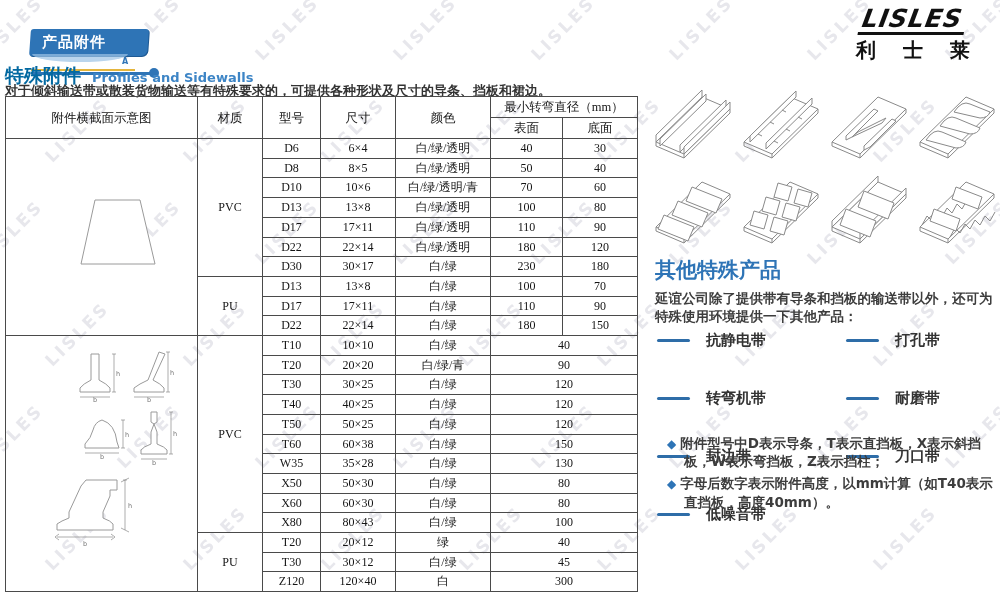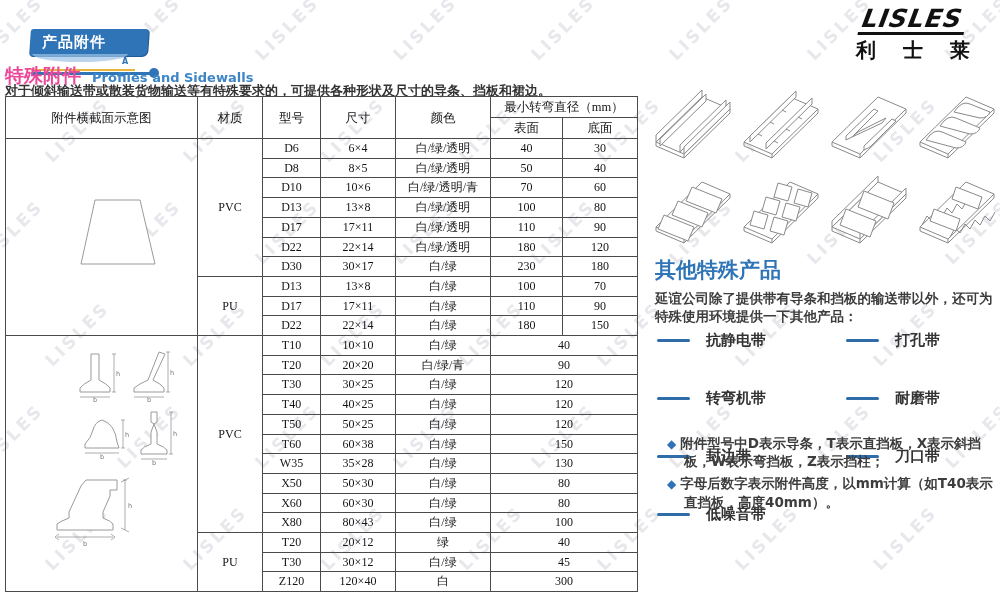--- a/index.html
+++ b/index.html
@@ -22,21 +22,21 @@
   .line-dot{position:absolute;left:149px;top:68px;width:10px;height:10px;border-radius:50%;background:#2e74b6;}
   .marker-a{position:absolute;left:122px;top:57px;font-size:8px;font-weight:bold;color:#2e74b6;}
   
   .logo{position:absolute;right:20px;top:6px;text-align:center;color:#111;}
   .logo-name{display:inline-block;font-size:25px;font-weight:bold;font-style:italic;
              letter-spacing:1px;transform:skewX(-10deg);border-bottom:3px solid #111;
              padding:0 4px 0 2px;line-height:1.05;}
   .logo-cn{font-size:20px;font-weight:bold;letter-spacing:10px;margin-top:2px;text-indent:10px;}
   
   .sec-title{position:absolute;left:5px;top:63px;}
-  .sec-title-cn{font-size:19px;font-weight:bold;color:#ec4899;}
+  .sec-title-cn{font-size:19px;font-weight:bold;color:#0369a1;}
   .sec-title-en{font-size:13px;font-weight:600;color:#3d85c6;margin-left:6px;}
   .sec-desc{position:absolute;left:5px;top:82px;font-size:13px;font-weight:bold;color:#333;}
   
   .spec-table{position:absolute;left:5px;top:96px;border-collapse:collapse;table-layout:fixed;
               width:632px;font-family:"Liberation Serif","DejaVu Serif",serif;background:transparent;}
   .spec-table th,.spec-table td{border:1px solid #4a4a4a;text-align:center;vertical-align:middle;
               padding:0;color:#141414;overflow:hidden;}
   .spec-table thead th{font-size:12.5px;font-weight:normal;height:20px;line-height:20px;}
   .spec-table tbody td{font-size:12px;height:18.7px;line-height:18.7px;}
   .diagram-cell{vertical-align:middle;}

